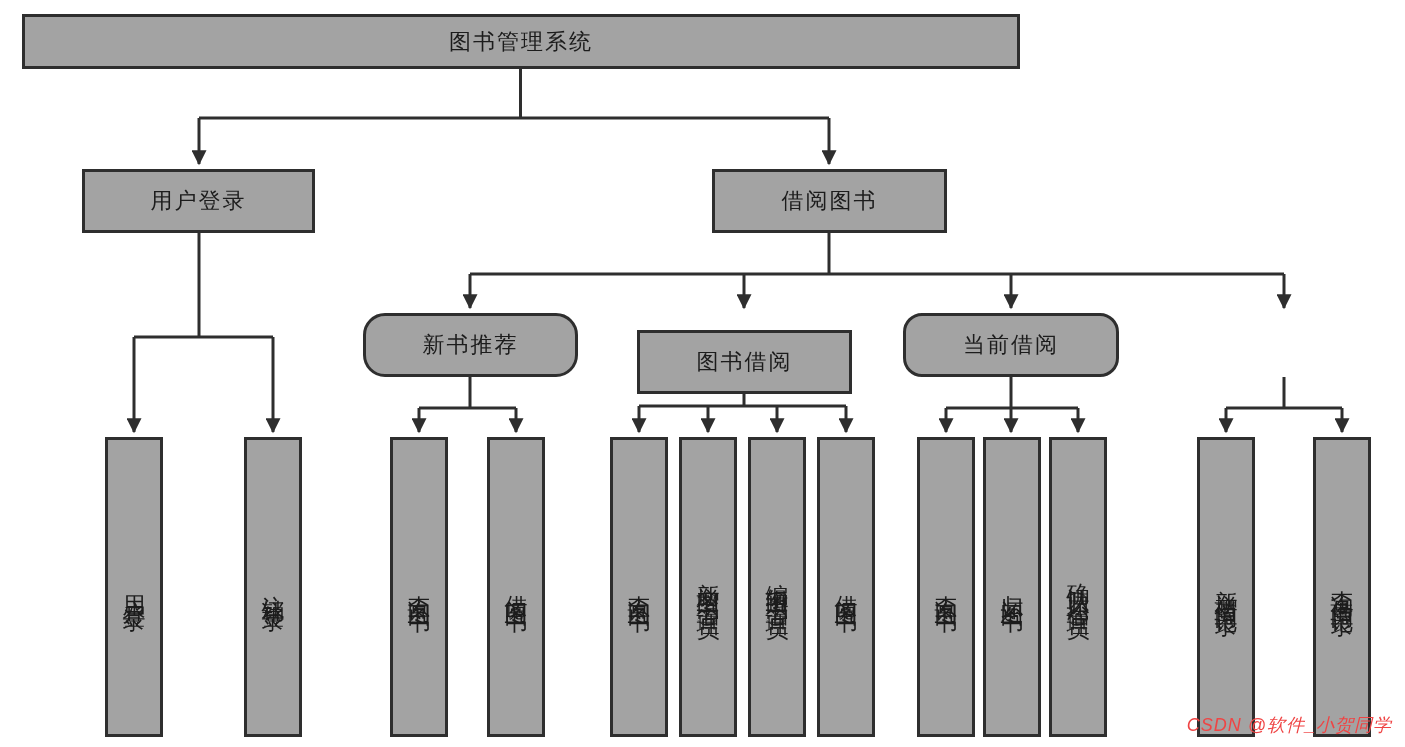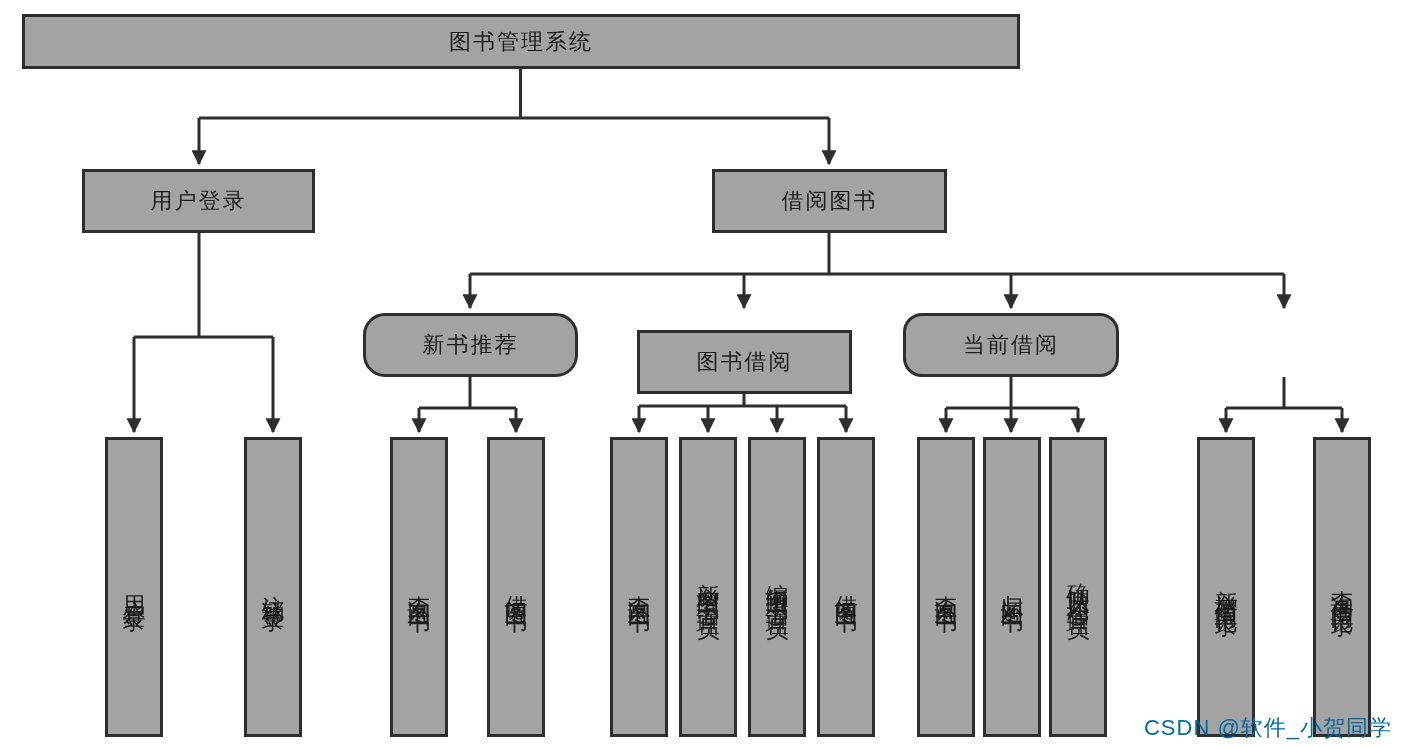--- a/index.html
+++ b/index.html
@@ -41,25 +41,26 @@
     writing-mode: vertical-rl;
     text-orientation: mixed;
     font-size: 23px;
     letter-spacing: 5px;
     line-height: 1;
   }
   .watermark {
     position: absolute;
     top: 713px;
     right: 13px;
-    font-size: 22px;
+    font-size: 18px;
     letter-spacing: 1px;
-    color: #0369a1;
+    color: #ef4444;
     white-space: nowrap;
     pointer-events: none;
+    font-style: italic;
   }
 </style>
 </head>
 <body>
 
 <div class="canvas">
 
   <svg class="connectors" viewBox="0 0 1405 747" xmlns="http://www.w3.org/2000/svg">
     <defs>
       <marker id="arrow" viewBox="0 0 12 12" refX="11" refY="6" markerWidth="18" markerHeight="15" markerUnits="userSpaceOnUse" orient="auto">

